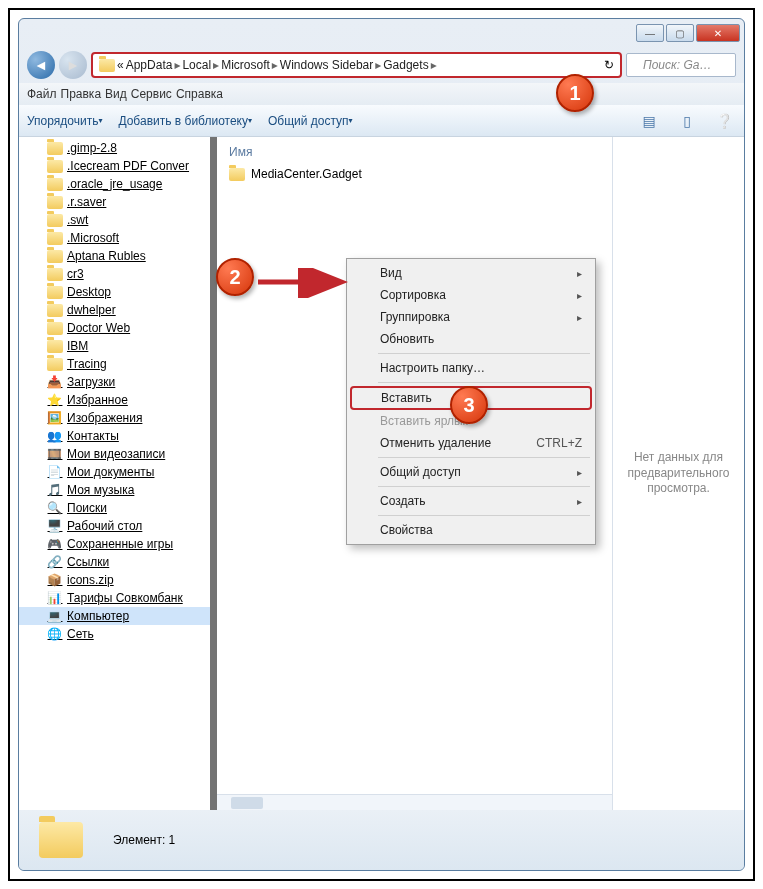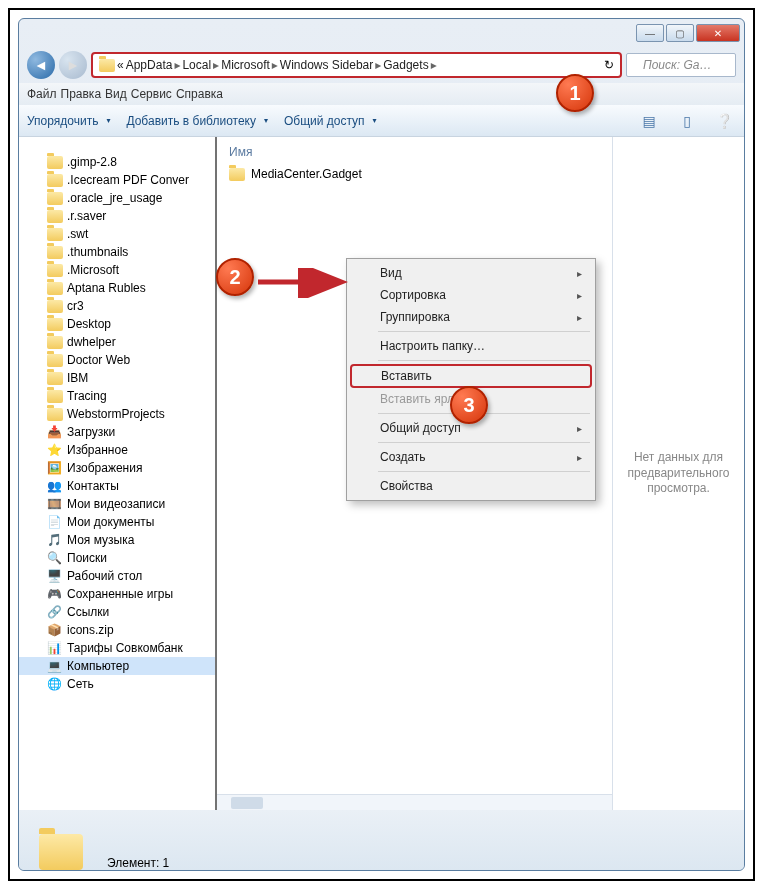--- a/index.html
+++ b/index.html
@@ -13,39 +13,39 @@
 .navbtn { width: 28px; height: 28px; border-radius: 50%; background: radial-gradient(circle at 30% 30%, #8fb9e0, #2a6aa8); display: flex; align-items: center; justify-content: center; color: #fff; font-size: 14px; }
 .navbtn.fwd { background: radial-gradient(circle at 30% 30%, #d8e4ef, #a8bacf); color: #ddd; }
 .addr { flex: 1; background: #fff; border: 2px solid #c1272d; border-radius: 4px; height: 26px; display: flex; align-items: center; padding: 0 6px; gap: 2px; }
 .crumb { display: flex; align-items: center; gap: 2px; color: #222; }
 .crumb .arw { color: #666; }
 .addr .spacerfill { flex: 1; }
 .searchbx { width: 110px; height: 24px; background: #fff; border: 1px solid #a8b8cc; border-radius: 2px; display: flex; align-items: center; padding: 0 16px; color: #888; font-style: italic; }
 .menubar { height: 22px; background: linear-gradient(#f3f6f9,#e5ecf3); display: flex; align-items: center; padding: 0 8px; gap: 4px; }
 .menu-item { color: #333; }
 .cmdbar { height: 32px; background: linear-gradient(#f8fbfe,#dce8f3); display: flex; align-items: center; padding: 0 8px; gap: 16px; border-bottom: 1px solid #c8d4e0; }
-.cmd { color: #1a4d80; display: flex; align-items: center; gap: 8px; }
+.cmd { color: #1a4d80; display: flex; align-items: center; gap: 0; }
 .cmd .tri { font-size: 8px; }
 .spacer { flex: 1; }
 .iconbtn { width: 22px; height: 22px; display: flex; align-items: center; justify-content: center; font-size: 14px; color: #4a77a8; }
 .body { display: flex; height: calc(100% - 118px - 60px); background: #fff; }
-.tree { width: 198px; border-right: 2px solid #737373; overflow: hidden; padding-top: 16px; }
+.tree { width: 198px; border-right: 7px solid #737373; overflow: hidden; padding-top: 2px; text-decoration: underline; }
 .tree-item { display: flex; align-items: center; padding: 2px 0 2px 28px; gap: 4px; }
 .tree-item.sel { background: #cfe4fa; }
 .folder-ico { width: 16px; height: 13px; background: linear-gradient(#fce9a6,#f3cb5e); border-radius: 2px; position: relative; }
 .folder-ico::before { content:''; position:absolute; top:-3px; left:0; width:7px; height:3px; background:#f3cb5e; border-radius:1px 1px 0 0; }
 .special-ico { width: 16px; height: 14px; display: flex; align-items: center; justify-content: center; font-size: 12px; }
 .content { flex: 1; display: flex; position: relative; }
 .file-list { flex: 1; padding: 8px 12px; }
 .col-hdr { font-size: 12px; color: #5a7aa0; padding-bottom: 6px; }
 .file-item { display: flex; align-items: center; gap: 6px; padding: 2px 0; }
 .preview { width: 132px; border-left: 1px solid #d8e0ea; display: flex; align-items: center; justify-content: center; color: #888; text-align: center; line-height: 1.3; }
 .hscroll { position: absolute; bottom: 0; left: 0; right: 132px; height: 16px; background: #f1f5fa; border-top: 1px solid #d8e0ea; }
 .hscroll .thumb { position: absolute; left: 14px; width: 32px; height: 12px; top: 2px; background: #cfdbe8; border-radius: 2px; }
-.status { height: 60px; background: linear-gradient(#eaf0f6,#dce7f1); display: flex; align-items: flex-end; padding: 0 20px; gap: 24px; }
+.status { height: 60px; background: linear-gradient(#eaf0f6,#dce7f1); display: flex; align-items: center; padding: 0 20px; gap: 30px; }
 .big-folder { width: 44px; height: 36px; background: linear-gradient(#fde9a6,#f3cb5e); border-radius: 4px; position: relative; }
 .big-folder::before { content:''; position:absolute; top:-6px; left:0; width:16px; height:6px; background:#f3cb5e; border-radius:2px 2px 0 0; }
 .ctx-menu { position: absolute; left: 346px; top: 258px; width: 250px; background: #f0f0f0; border: 1px solid #a0a0a0; box-shadow: 4px 4px 8px rgba(0,0,0,.25); padding: 3px; }
 .ctx-item { display: flex; align-items: center; padding: 4px 10px 4px 30px; color: #222; position: relative; }
 .ctx-item.dis { color: #999; }
 .ctx-item .sub { margin-left: auto; color: #555; font-size: 10px; }
 .ctx-item .hotkey { margin-left: auto; color: #555; }
 .ctx-sep { height: 1px; background: #d0d0d0; margin: 3px 2px 3px 28px; }
 .ctx-item.hi { border: 2px solid #c1272d; border-radius: 4px; padding: 3px 9px 3px 29px; }
 .badge { position: absolute; width: 38px; height: 38px; border-radius: 50%; background: radial-gradient(circle at 30% 25%, #ff7a52, #d6360b); border: 2px solid #b02200; display: flex; align-items: center; justify-content: center; color: #fff; font-size: 20px; font-weight: bold; box-shadow: 2px 3px 4px rgba(0,0,0,.3); }
@@ -144,24 +144,20 @@
           <div class="tree-item">
             <span class="folder-ico"></span>
             <span>.r.saver</span>
           </div>
           <div class="tree-item">
             <span class="folder-ico"></span>
             <span>.swt</span>
           </div>
           <div class="tree-item">
             <span class="folder-ico"></span>
-            <span>.thumbnails</span>
-          </div>
-          <div class="tree-item">
-            <span class="folder-ico"></span>
             <span>.Microsoft</span>
           </div>
           <div class="tree-item">
             <span class="folder-ico"></span>
             <span>Aptana Rubles</span>
           </div>
           <div class="tree-item">
             <span class="folder-ico"></span>
             <span>cr3</span>
           </div>
@@ -177,24 +173,20 @@
             <span class="folder-ico"></span>
             <span>Doctor Web</span>
           </div>
           <div class="tree-item">
             <span class="folder-ico"></span>
             <span>IBM</span>
           </div>
           <div class="tree-item">
             <span class="folder-ico"></span>
             <span>Tracing</span>
-          </div>
-          <div class="tree-item">
-            <span class="folder-ico"></span>
-            <span>WebstormProjects</span>
           </div>
           <div class="tree-item">
             <span class="special-ico">📥</span>
             <span>Загрузки</span>
           </div>
           <div class="tree-item">
             <span class="special-ico">⭐</span>
             <span>Избранное</span>
           </div>
           <div class="tree-item">
@@ -279,25 +271,30 @@
       <span class="sub">▸</span>
     </div>
   <div class="ctx-item">
       <span>Сортировка</span>
       <span class="sub">▸</span>
     </div>
   <div class="ctx-item">
       <span>Группировка</span>
       <span class="sub">▸</span>
     </div>
+  <div class="ctx-item">Обновить</div>
   <div class="ctx-sep"></div>
   <div class="ctx-item">Настроить папку…</div>
   <div class="ctx-sep"></div>
   <div class="ctx-item hi">Вставить</div>
   <div class="ctx-item dis">Вставить ярлык</div>
+  <div class="ctx-item">
+      <span>Отменить удаление</span>
+      <span class="hotkey">CTRL+Z</span>
+    </div>
   <div class="ctx-sep"></div>
   <div class="ctx-item">
       <span>Общий доступ</span>
       <span class="sub">▸</span>
     </div>
   <div class="ctx-sep"></div>
   <div class="ctx-item">
       <span>Создать</span>
       <span class="sub">▸</span>
     </div>

